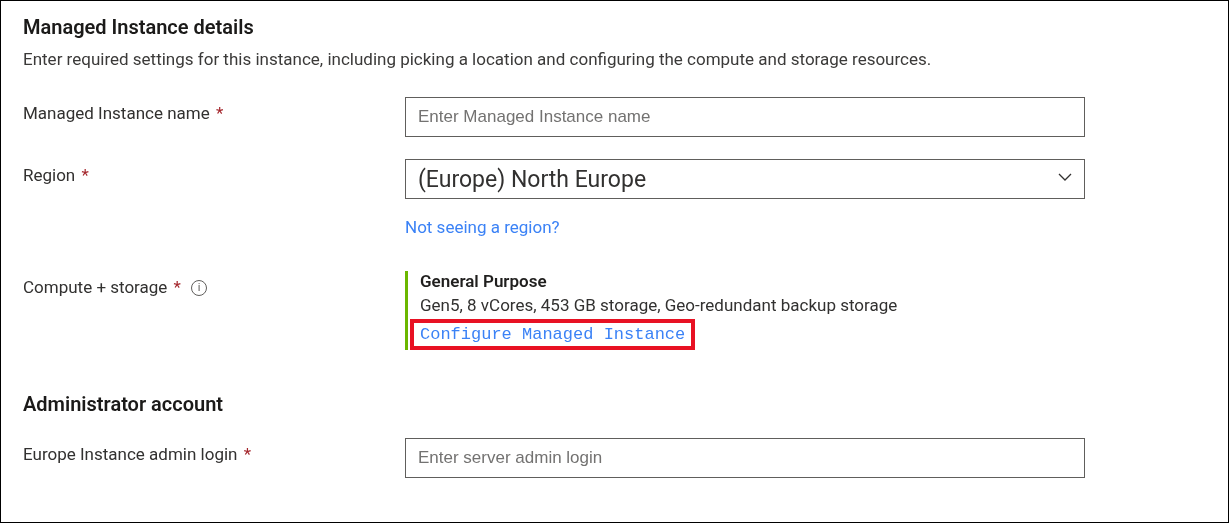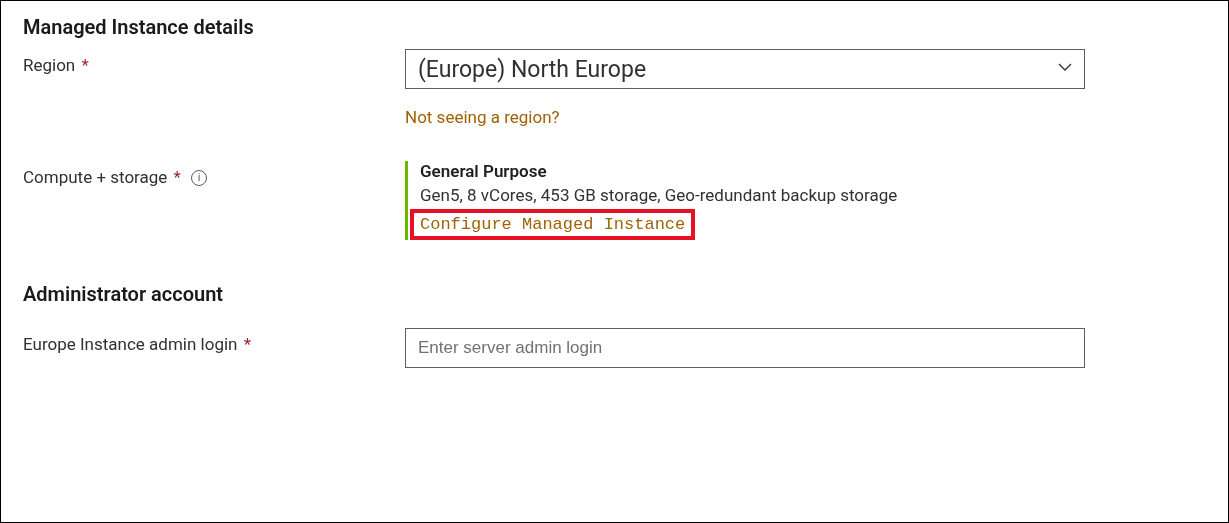--- a/index.html
+++ b/index.html
@@ -94,21 +94,21 @@
       cursor: pointer;
     }
     .chevron-down {
       position: absolute;
       right: 12px;
       top: 50%;
       transform: translateY(-50%);
       pointer-events: none;
     }
     .link {
-      color: #a16207;
+      color: #3b82f6;
       font-size: 17px;
       cursor: pointer;
       text-decoration: none;
     }
     .extra-link-row {
       padding-left: 382px;
       margin-top: -4px;
       margin-bottom: 34px;
     }
     .compute-block {
@@ -140,21 +140,31 @@
       margin-top: 42px;
       margin-bottom: 22px;
     }
   </style>
 </head>
 <body>
 
 <div class="panel">
 
   <h2 class="section-heading">Managed Instance details</h2>
-
+  <p class="section-description">Enter required settings for this instance, including picking a location and configuring the compute and storage resources.</p>
+
+  <div class="form-row">
+    <div class="form-label">
+      <span>Managed Instance name</span>
+      <span class="required">*</span>
+    </div>
+    <div class="form-control-wrap">
+      <input type="text" class="text-input" placeholder="Enter Managed Instance name" style="">
+    </div>
+  </div>
 
   <div class="form-row">
     <div class="form-label">
       <span>Region</span>
       <span class="required">*</span>
     </div>
     <div class="form-control-wrap">
       <div class="select-wrap">
         <div class="select-display">(Europe) North Europe</div>
         <span class="chevron-down">

